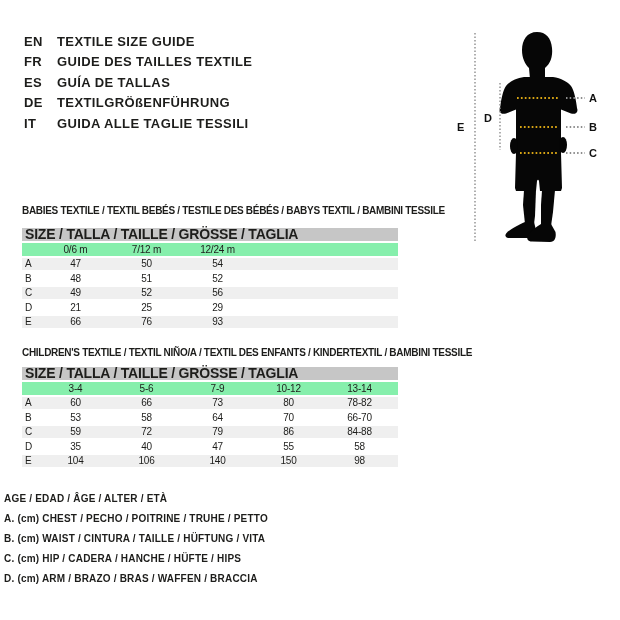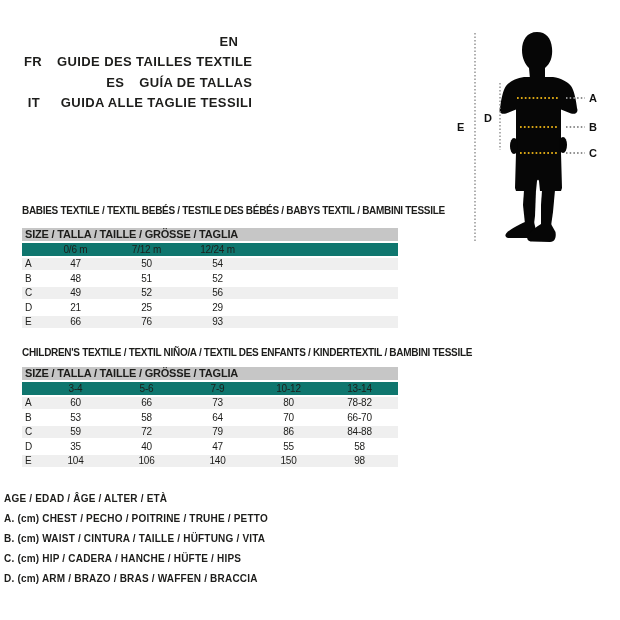--- a/index.html
+++ b/index.html
@@ -3,39 +3,39 @@
 <meta charset="utf-8">
 <style>
   html,body { margin:0; padding:0; background:#fff; }
   .page {
     position:relative; width:620px; height:620px; background:#ffffff;
     font-family:"Liberation Sans", sans-serif; color:#1d1d1b; overflow:hidden;
   }
   
   .langs { position:absolute; left:24px; top:31px; }
   .lang-row { display:flex; height:20.5px; align-items:center;
-              font-size:13px; font-weight:700; letter-spacing:0.4px; white-space:nowrap;justify-content:flex-end; }
+              font-size:13px; font-weight:700; letter-spacing:0.4px; white-space:nowrap; }
   .lang-code { width:33px; flex:0 0 33px; }
   
   .sec-heading { position:absolute; left:22px; font-size:10px; font-weight:700;
                  letter-spacing:-0.3px; white-space:nowrap; }
   .babies-heading   { top:205px; }
   .children-heading { top:347px; }
   
   .tablewrap { position:absolute; left:22px; width:376px; }
   .babies-wrap   { top:228px; }
   .children-wrap { top:367px; }
-  .tbar { height:13px; background:#c6c6c6; font-size:11px; font-weight:700;
+  .tbar { height:13px; background:#c6c6c6; font-size:14px; font-weight:700;
           line-height:13.5px; padding-left:3px; letter-spacing:-0.2px; }
   table.size-table { width:376px; border-collapse:separate; border-spacing:0 2px;
                      table-layout:fixed; }
   table.size-table td { height:12.5px; font-size:10px; font-weight:400;
                         text-align:center; padding:0; white-space:nowrap;
                         letter-spacing:-0.2px; vertical-align:middle; }
-  table.size-table thead td { background:#0f766e; }
+  table.size-table thead td { background:#86efac; }
   table.size-table tr.stripe td { background:#efefef; }
   table.size-table td.rowlabel { text-align:left; padding-left:3px; }
   
   .legend { position:absolute; left:4px; top:489px; }
   .legend-row { height:20px; line-height:20px; font-size:10px; font-weight:700;
                 letter-spacing:0.2px; white-space:nowrap; }
   
   .figure { position:absolute; left:450px; top:20px; width:170px; height:232px; }
   .figure svg { display:block; }
   .sil { fill:#060606; }
@@ -45,28 +45,33 @@
   .mlabel { font:700 11px "Liberation Sans", sans-serif; fill:#111111; }
 </style>
 </head>
 <body>
 
 <div class="page">
 
   <div class="langs" id="langs">
       <div class="lang-row">
         <span class="lang-code">EN</span>
+        <span>TEXTILE SIZE GUIDE</span>
       </div>
       <div class="lang-row">
         <span class="lang-code">FR</span>
         <span>GUIDE DES TAILLES TEXTILE</span>
       </div>
       <div class="lang-row">
         <span class="lang-code">ES</span>
         <span>GUÍA DE TALLAS</span>
+      </div>
+      <div class="lang-row">
+        <span class="lang-code">DE</span>
+        <span>TEXTILGRÖßENFÜHRUNG</span>
       </div>
       <div class="lang-row">
         <span class="lang-code">IT</span>
         <span>GUIDA ALLE TAGLIE TESSILI</span>
       </div>
     </div>
 
   <div class="figure">
     <svg width="170" height="232" viewBox="0 0 170 232">
 

